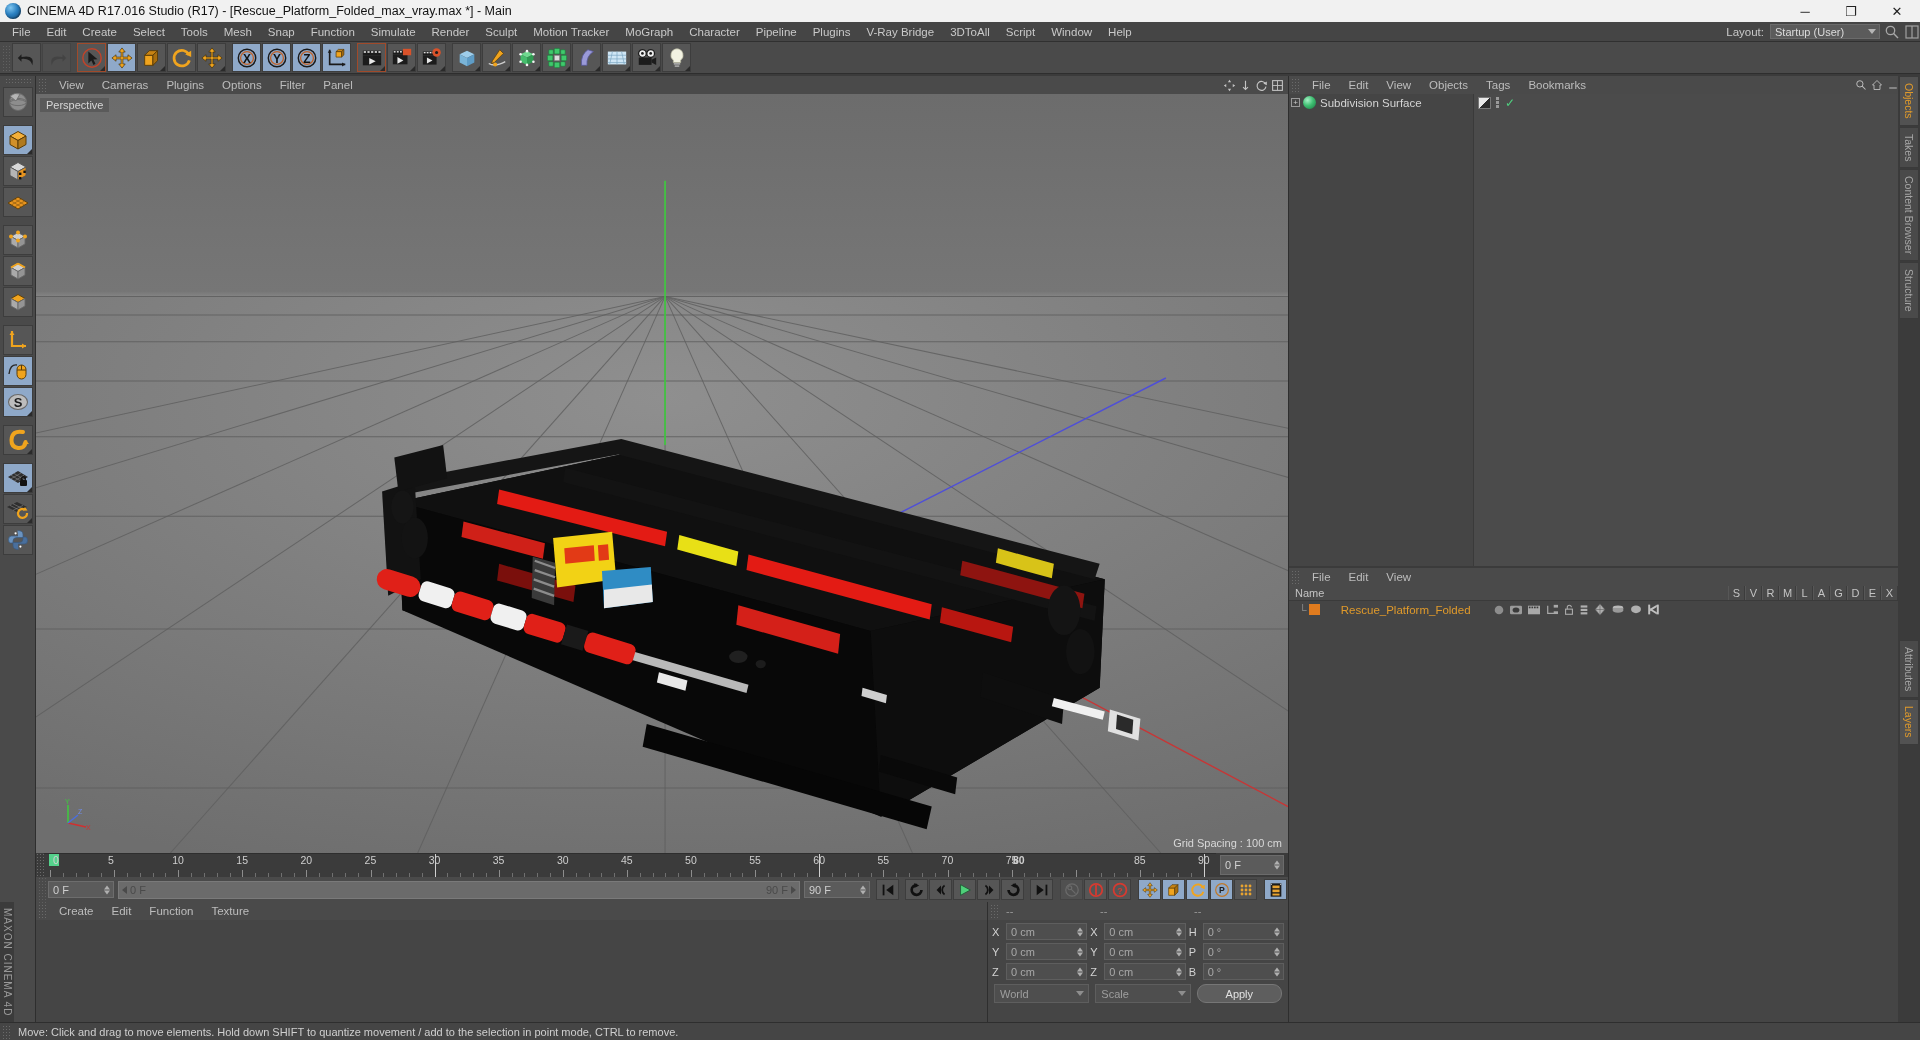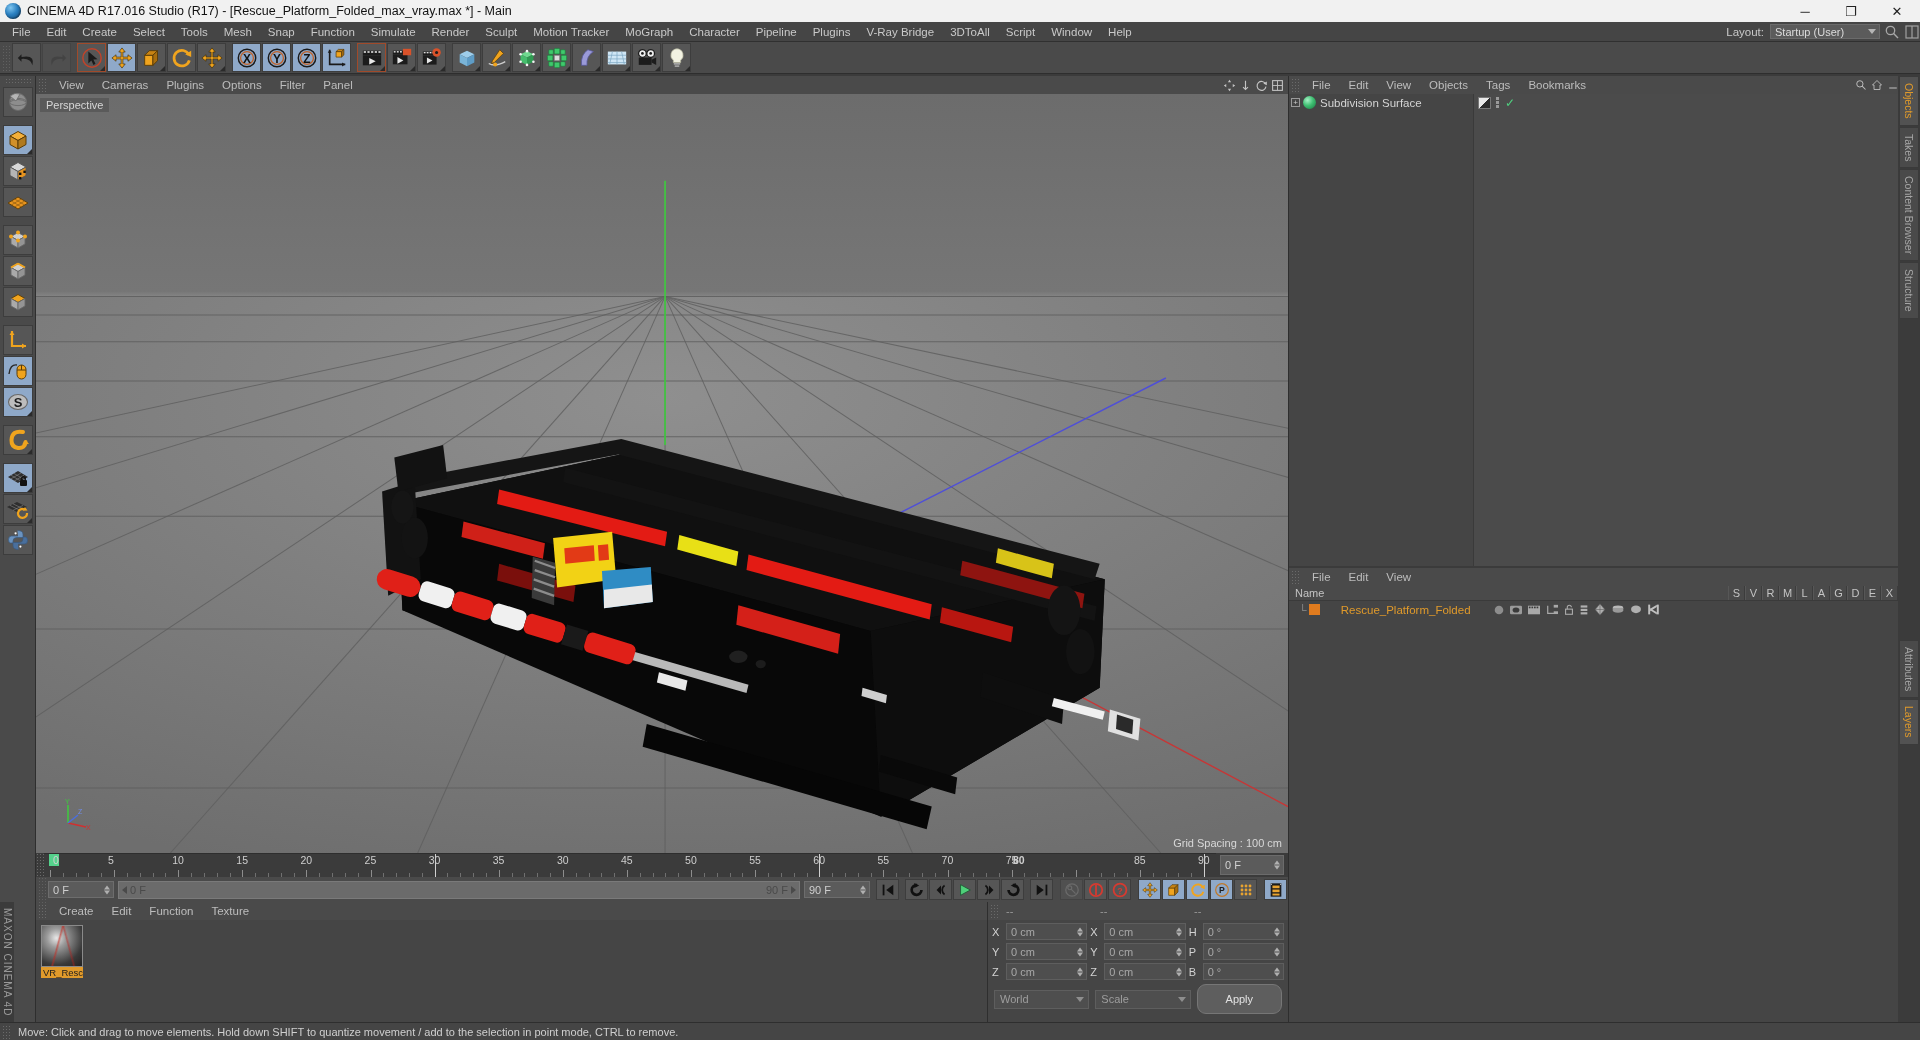--- a/index.html
+++ b/index.html
@@ -226,21 +226,21 @@
   }
   .crow2 { display: flex; align-items: center; gap: 6px; margin-top: 4px; padding: 0 2px; }
   .cselect {
     flex: 1; height: 19px; background: #4e4e4e; border: 1px solid #5e5e5e;
     display: flex; align-items: center; padding: 0 5px; font-size: 11px; color: #9e9e9e;
     position: relative;
   }
   .cselect .arr { position: absolute; right: 4px; width: 0; height: 0;
     border-left: 4px solid transparent; border-right: 4px solid transparent; border-top: 5px solid #8e8e8e; }
   .capply {
-    flex: 1; height: 30px; background: #5e5e5e; border: 1px solid #767676; border-radius: 9px;
+    flex: 1; height: 19px; background: #5e5e5e; border: 1px solid #767676; border-radius: 9px;
     display: flex; align-items: center; justify-content: center; font-size: 11px; color: #e2e2e2;
   }
 
   
   #rightcol { width: 632px; display: flex; flex-direction: column; background: #3b3b3b; border-left: 1px solid #2e2e2e; }
   #objmgr { flex: 0 0 490px; background: #454545; display: flex; flex-direction: column; }
   #objtree { flex: 1; background: #4b4b4b; display: flex; }
   #objtree .treecol { width: 185px; background: #454545; border-right: 1px solid #3a3a3a; }
   #objtree .blank { flex: 1; background: #4b4b4b; }
   .treerow { display: flex; align-items: center; height: 17px; padding-left: 2px; font-size: 11.5px; }
@@ -1176,26 +1176,20 @@
       <div id="matmgr">
         <div class="panelhdr">
           <div class="pgrip"></div>
           <div id="mat-menu" style="display:flex;">
               <div class="pm">Create</div>
               <div class="pm">Edit</div>
               <div class="pm">Function</div>
               <div class="pm">Texture</div>
             </div>
         </div>
-        <div id="matbody">
-          <div class="matchip">
-            <div class="matsphere"></div>
-            <div class="matname">VR_Resc</div>
-          </div>
-        </div>
       </div>
 
       <div id="coordmgr">
         <div id="coordhdr">
           <div class="cgrip"></div>
           <span class="ch">--</span>
           <span class="ch">--</span>
           <span class="ch">--</span>
         </div>
         <div id="coordbody">

